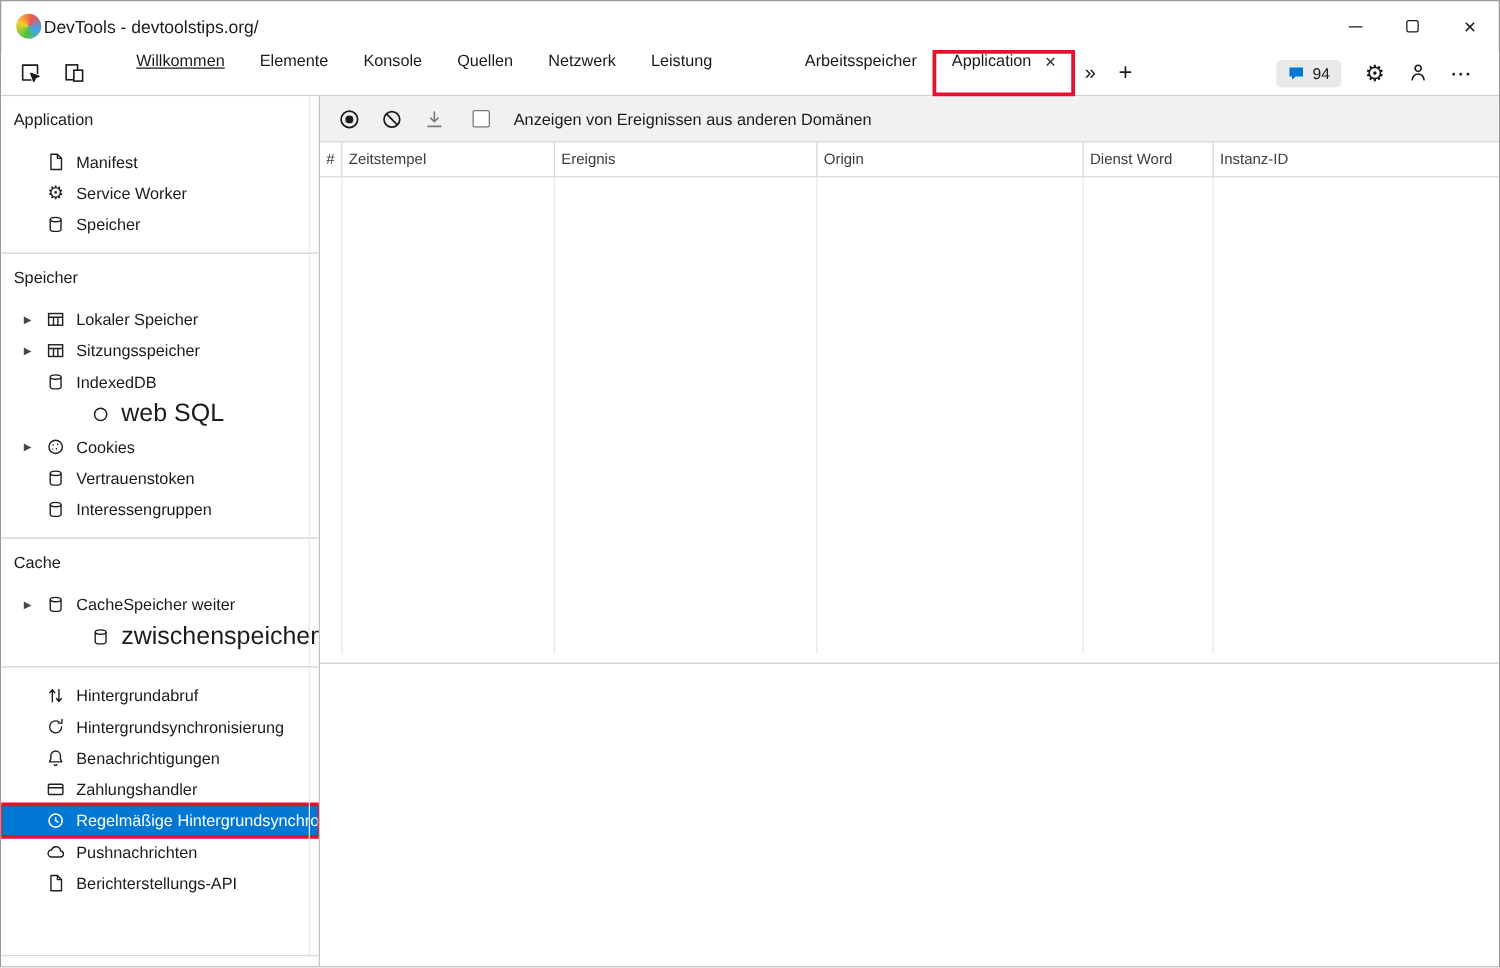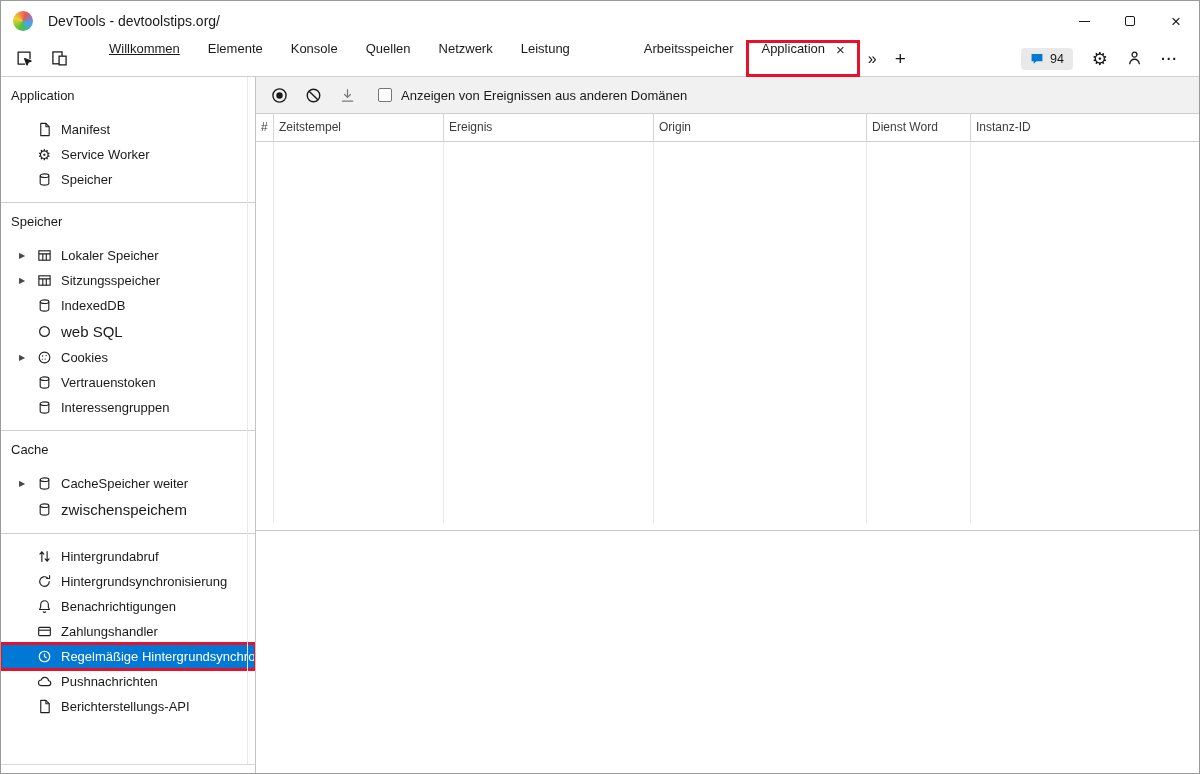--- a/index.html
+++ b/index.html
@@ -5,21 +5,21 @@
   :root{ --accent:#0078d4; --red:#e8112d; --toolbar-bg:#f1f1f1; }
   *{margin:0;padding:0;box-sizing:border-box;}
   html,body{width:1200px;height:774px;}
   body{font-family:"Liberation Sans","DejaVu Sans",sans-serif;color:#1a1a1a;background:#fff;overflow:hidden;}
   .window{width:1200px;height:774px;border:1px solid #9a9a9a;display:flex;flex-direction:column;background:#fff;}
 
   
   .titlebar{height:40px;flex:none;display:flex;align-items:center;padding-left:12px;}
   .logo{width:20px;height:20px;border-radius:50%;flex:none;
         background:conic-gradient(from 200deg,#4fc13c,#f2d22e,#ef5350,#42a5f5,#4fc13c);}
-  .title{font-size:14px;margin-left:15px;white-space:nowrap;}
+  .title{font-size:14px;margin-left:2px;white-space:nowrap;}
   .win-controls{margin-left:auto;display:flex;height:100%;}
   .win-btn{width:46px;height:100%;display:flex;align-items:center;justify-content:center;color:#1a1a1a;}
 
   
   .tabbar{height:36px;flex:none;display:flex;align-items:stretch;border-bottom:1px solid #cfcfcf;padding-left:6px;background:#fff;}
   .tool-btn{display:flex;align-items:center;justify-content:center;padding:0 9px;color:#1a1a1a;}
   .tool-btn svg{width:17px;height:17px;display:block;}
   .tabs{display:flex;align-items:stretch;margin-left:18px;}
   .tab{display:flex;padding:0 14px;font-size:13px;white-space:nowrap;position:relative;color:#1a1a1a;}
   .tab.underlined span:first-child{text-decoration:underline;}
@@ -39,32 +39,32 @@
   .sidebar{width:255px;flex:none;border-right:1px solid #c4c4c4;position:relative;overflow:hidden;font-size:13px;background:#fff;}
   .sidebar::after{content:"";position:absolute;right:7px;top:0;bottom:9px;width:1px;background:#e7e7e7;}
   .sidebar::before{content:"";position:absolute;left:0;right:0;bottom:8px;height:1px;background:#d9d9d9;}
   .side-section{padding:10px 0;}
   .side-section + .side-section{border-top:1px solid #cfcfcf;}
   .side-header{height:18px;line-height:18px;padding-left:10px;margin-bottom:12px;color:#1a1a1a;}
   .side-item{height:25px;display:flex;align-items:center;padding-left:18px;white-space:nowrap;overflow:hidden;}
   .tri{width:17px;flex:none;font-size:8px;color:#474747;}
   .icon{width:17px;height:17px;flex:none;margin-right:8px;display:inline-flex;align-items:center;justify-content:center;color:#1f1f1f;}
   .icon svg{width:15px;height:15px;display:block;}
-  .side-item.large{height:27px;font-size:15px;}
+  .side-item.large{height:27px;font-size:20px;margin-left:36px;}
   .side-item.selected{background:var(--accent);color:#fff;}
   .side-item.selected .icon{color:#fff;}
   .side-item.annotated{outline:3px solid var(--red);outline-offset:-1px;}
 
   
   .main{flex:1;display:flex;flex-direction:column;min-width:0;background:#fff;}
   .toolbar{height:37px;flex:none;background:var(--toolbar-bg);border-bottom:1px solid #cfcfcf;display:flex;align-items:center;padding-left:6px;}
   .tb-btn{width:34px;height:100%;display:flex;align-items:center;justify-content:center;color:#1a1a1a;background:none;border:none;}
   .tb-btn svg{width:17px;height:17px;display:block;}
   .tb-btn.dim{color:#7a7a7a;}
-  .chk{display:flex;align-items:center;margin-left:14px;font-size:13px;gap:9px;}
+  .chk{display:flex;align-items:center;margin-left:14px;font-size:13px;gap:19px;}
   .checkbox{width:14px;height:14px;border:1px solid #767676;background:#fff;border-radius:2px;flex:none;}
   .thead{height:28px;flex:none;display:flex;border-bottom:1px solid #cfcfcf;font-size:12px;color:#3c3c3c;background:#fff;}
   .th{border-right:1px solid #d6d6d6;padding:0 5px;line-height:27px;overflow:hidden;white-space:nowrap;}
   .th:last-child{border-right:none;}
   .tbody{height:389px;flex:none;position:relative;border-bottom:1px solid #c9c9c9;background:#fff;}
   .colline{position:absolute;top:0;height:381px;width:1px;background:#e8e8e8;}
   .empty{flex:1;display:flex;flex-direction:column;align-items:center;padding-top:84px;font-size:13px;background:#fff;}
   .ph{width:24px;height:14px;background:#e2e2e2;}
   .msg{margin-top:9px;color:#1f1f1f;white-space:nowrap;}
   .ph2{margin-top:9px;width:26px;height:15px;}

